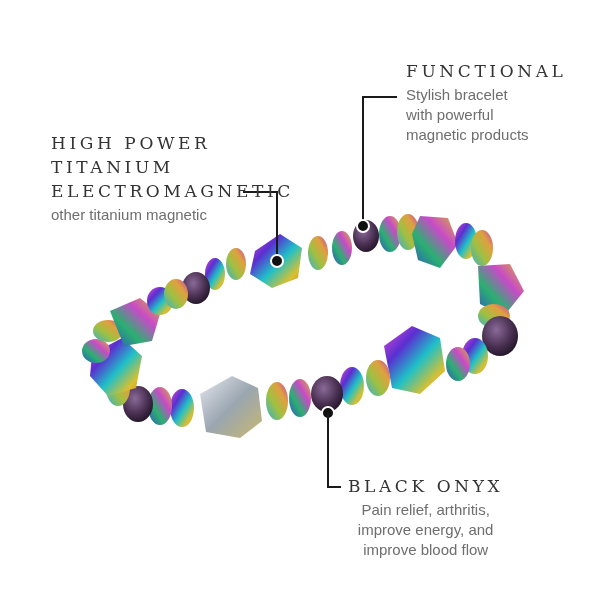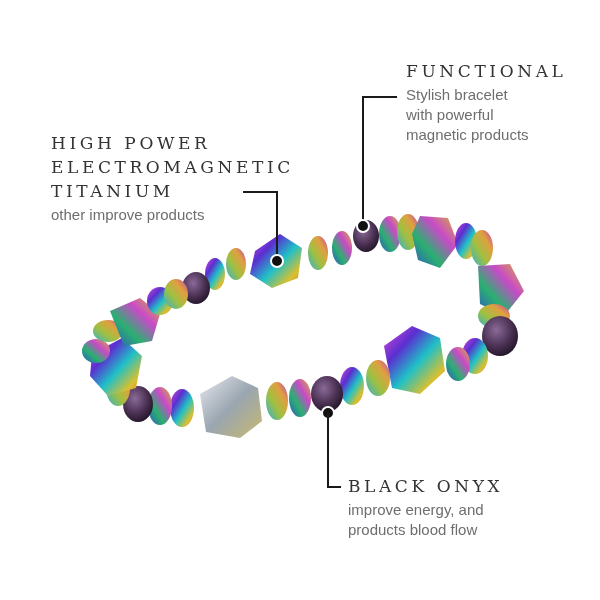--- a/index.html
+++ b/index.html
@@ -135,31 +135,32 @@
     <div class="body-text">
       <div>Stylish bracelet</div>
       <div>with powerful</div>
       <div>magnetic products</div>
     </div>
   </div>
 
   <div class="callout" style="left:27px; top:115px;margin-left:24px;">
     <div class="heading">
       <div>HIGH POWER</div>
+      <div>TITANIUM</div>
       <div>ELECTROMAGNETIC</div>
-      <div>TITANIUM</div>
     </div>
     <div class="body-text">
-      <div>other improve products</div>
+      <div>other titanium magnetic</div>
     </div>
   </div>
 
-  <div class="callout" style="left:348px; top:458px;">
+  <div class="callout" style="left:348px; top:458px;text-align:center;">
     <div class="heading">
       <div>BLACK ONYX</div>
     </div>
     <div class="body-text">
+      <div>Pain relief, arthritis,</div>
       <div>improve energy, and</div>
-      <div>products blood flow</div>
+      <div>improve blood flow</div>
     </div>
   </div>
 
 </div>
 
 </body></html>

